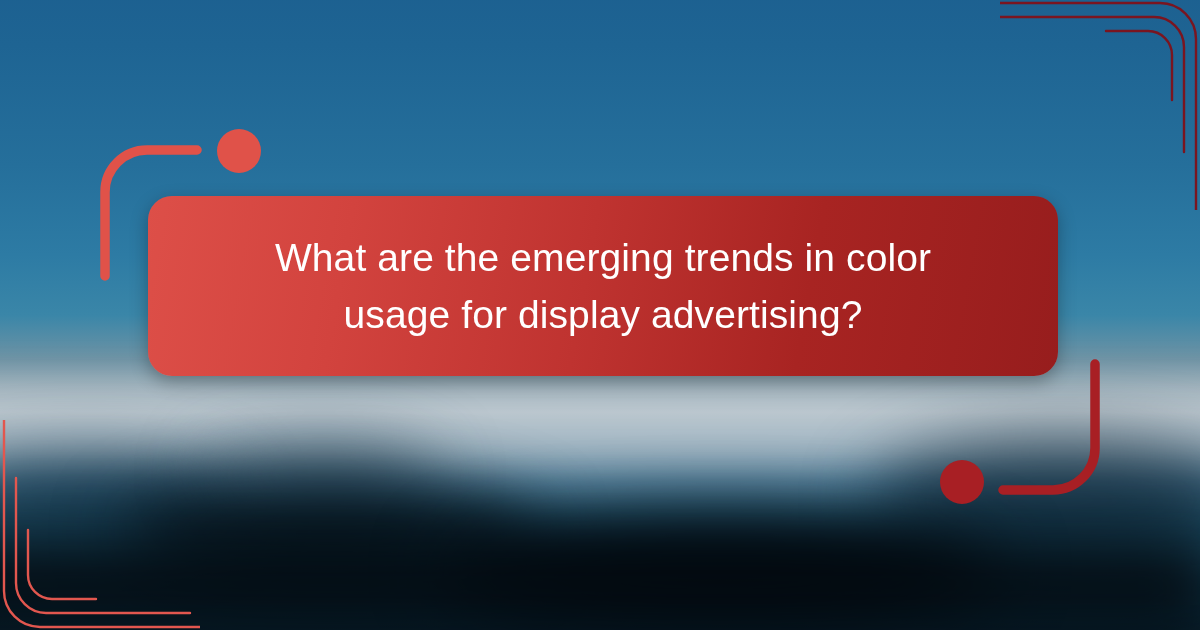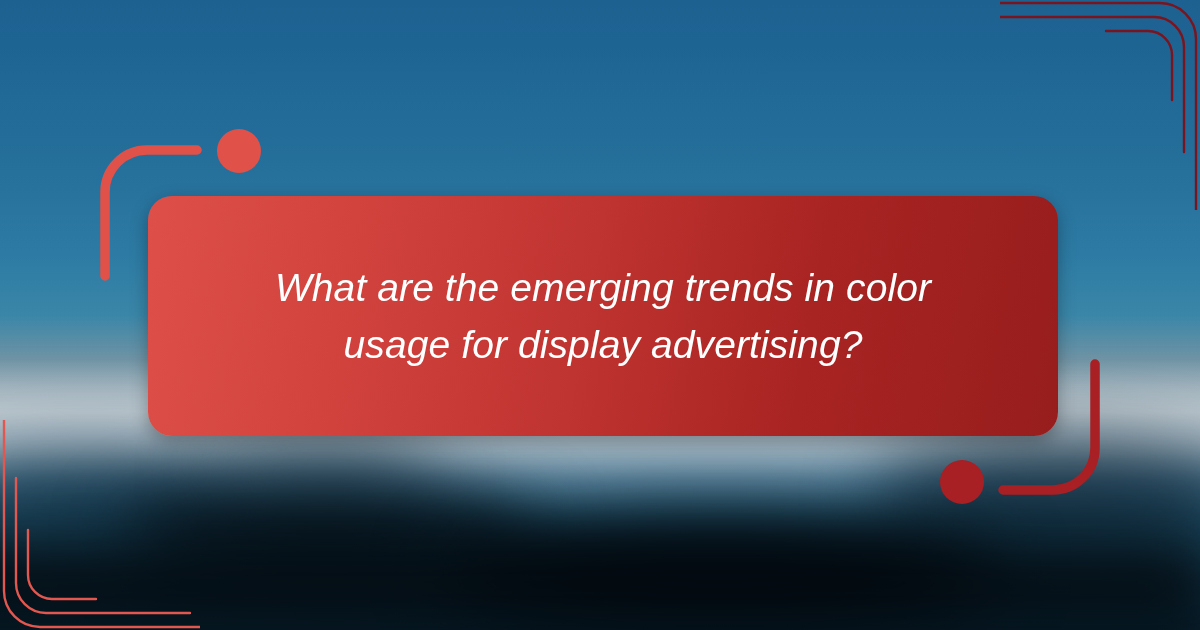--- a/index.html
+++ b/index.html
@@ -117,30 +117,29 @@
     width: 44px; height: 44px;
     background: #a81f24;
   }
 
   
   .card {
     position: absolute;
     left: 148px;
     top: 196px;
     width: 910px;
-    height: 240px;
+    height: 180px;
     border-radius: 24px;
     background: linear-gradient(100deg, #dd4f48 0%, #d2433e 22%, #bf3330 48%, #a82422 72%, #971d1d 100%);
     box-shadow: 0 6px 18px rgba(0,0,0,0.30);
     display: flex;
     align-items: center;
     justify-content: center;
     box-sizing: border-box;
     padding: 0 64px;
-    font-style: italic;
   }
 
   .card-title {
     margin: 0;
     color: #ffffff;
     font-family: "Liberation Sans", sans-serif;
     font-size: 39px;
     font-weight: 400;
     line-height: 1.47;
     text-align: center;

